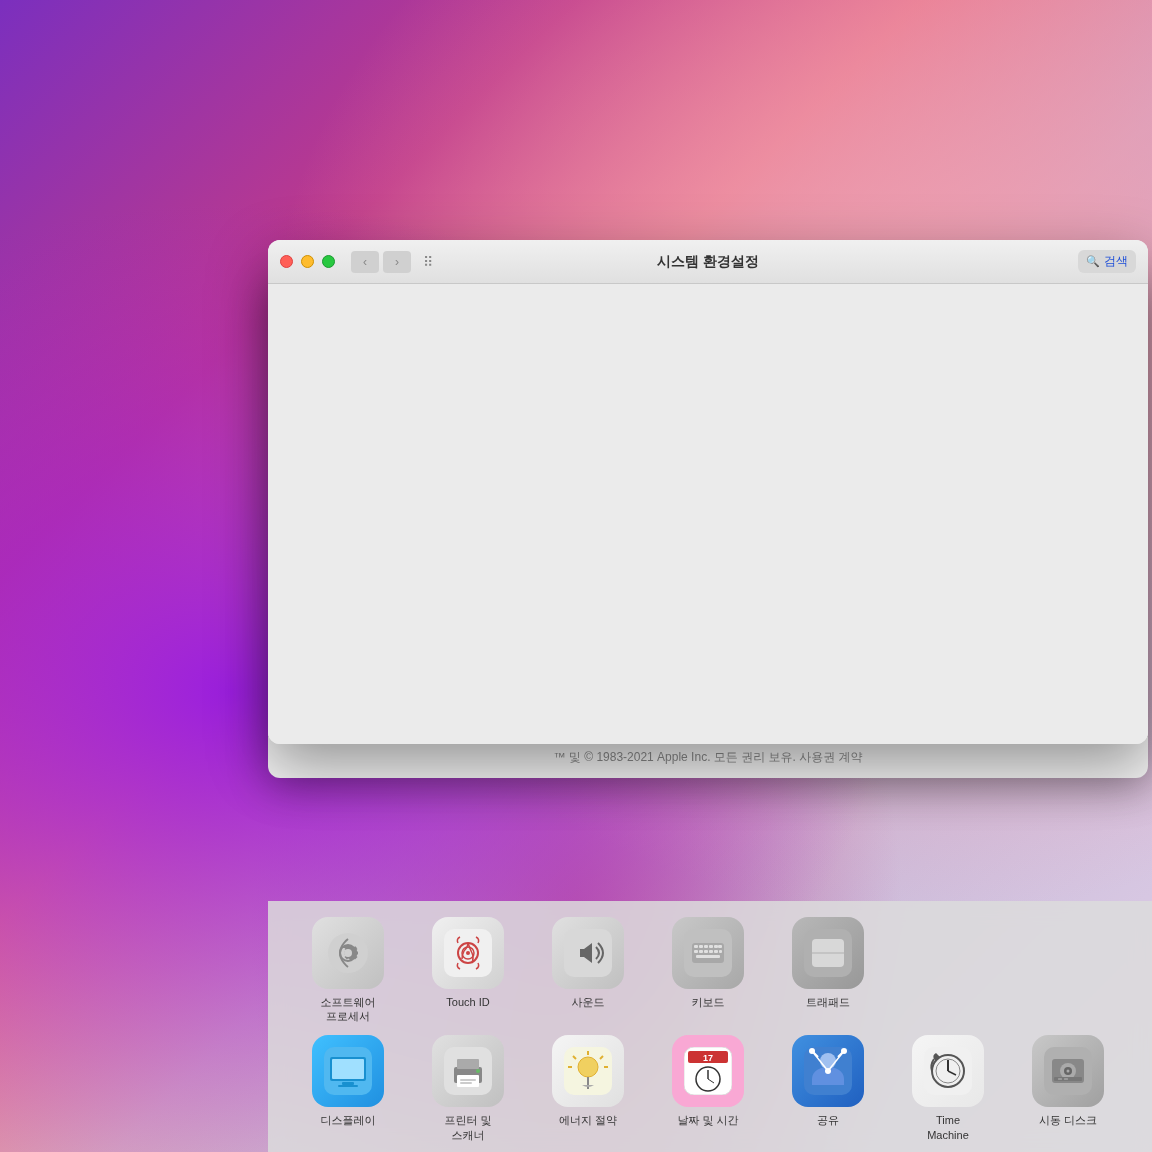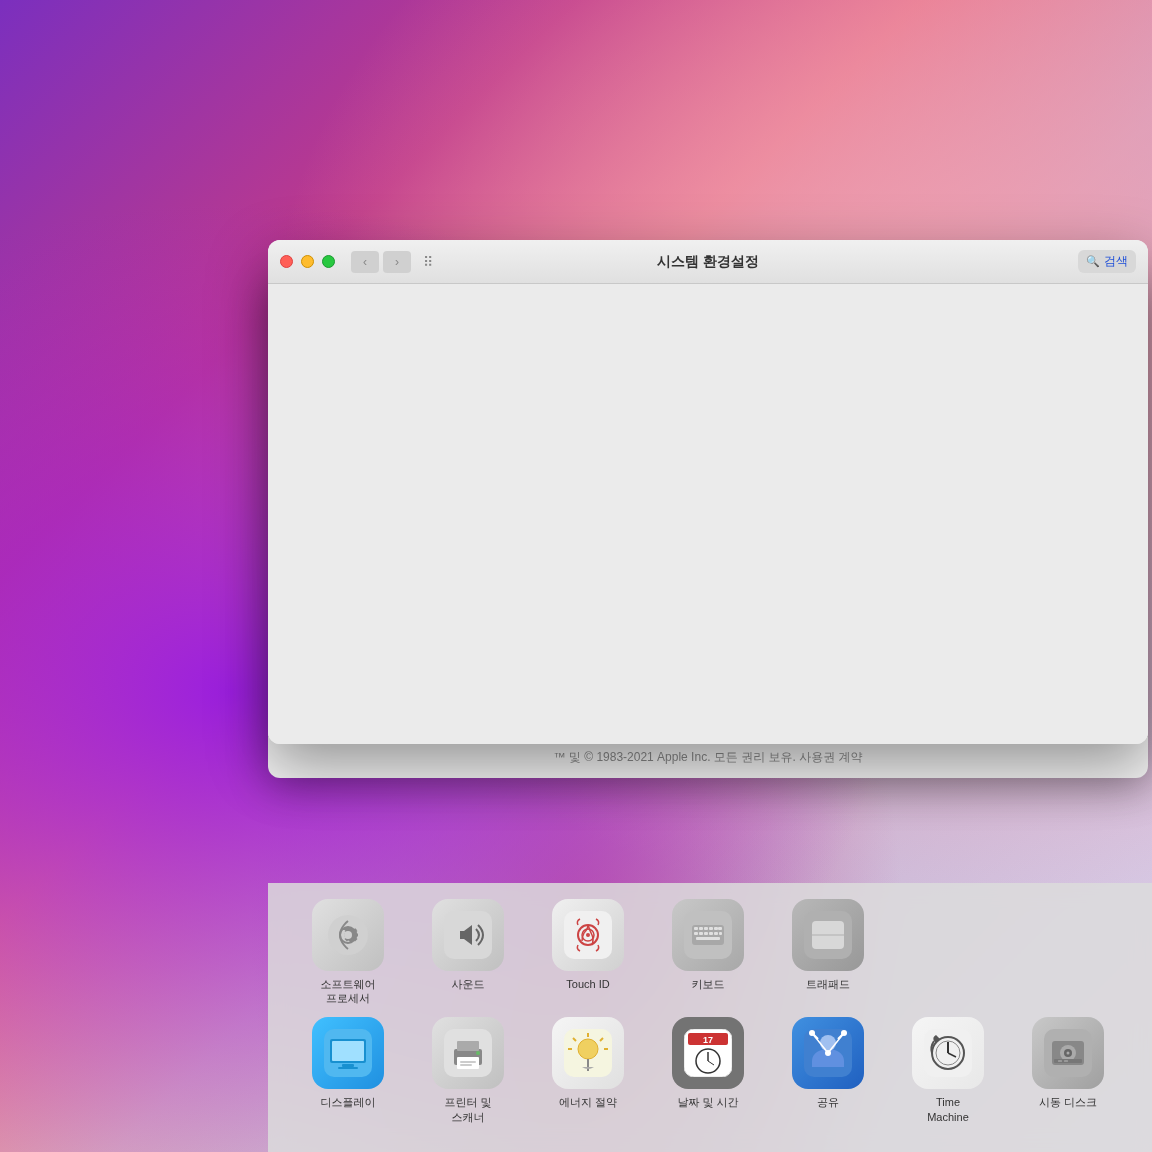--- a/index.html
+++ b/index.html
@@ -294,21 +294,21 @@
     }
 
     
     .dock-area {
       position: absolute;
       bottom: 0;
       left: 268px;
       right: 0;
       background: rgba(220, 220, 220, 0.85);
       backdrop-filter: blur(10px);
-      padding: 16px 20px 28px;
+      padding: 16px 20px 10px;
       z-index: 11;
     }
 
     .dock-row {
       display: flex;
       gap: 0;
     }
 
     .dock-item {
       display: flex;
@@ -370,21 +370,21 @@
 
     .icon-printer {
       background: linear-gradient(135deg, #E0E0E0, #C0C0C0);
     }
 
     .icon-energy {
       background: linear-gradient(135deg, #F5F5F5, #E0E0E0);
     }
 
     .icon-datetime {
-      background: #737373;
+      background: #f9a8d4;
     }
 
     .icon-sharing {
       background: linear-gradient(135deg, #4090E0, #2060C0);
     }
 
     .icon-timemachine {
       background: linear-gradient(135deg, #F5F5F5, #E8E8E8);
     }
 
@@ -499,47 +499,47 @@
       </div>
       <div class="dock-label">
         <span>소프트웨어</span><br>
         <span>프로세서</span>
       </div>
     </div>
 
 
 
     <div class="dock-item">
-      <div class="dock-icon-wrapper icon-sound">
-        <svg width="48" height="48" viewBox="0 0 48 48">
-          <rect width="48" height="48" rx="10" fill="#D8D8D8"></rect>
-          <path d="M16 20 L20 20 L28 14 L28 34 L20 28 L16 28 Z" fill="#666"></path>
-          <path d="M32 18 Q38 24 32 30" fill="none" stroke="#666" stroke-width="2"></path>
-          <path d="M34 14 Q44 24 34 34" fill="none" stroke="#666" stroke-width="2"></path>
-        </svg>
-      </div>
-      <div class="dock-label">사운드</div>
-    </div>
-
-    <div class="dock-item">
       <div class="dock-icon-wrapper icon-touchid">
         <svg width="48" height="48" viewBox="0 0 48 48">
           <rect width="48" height="48" rx="10" fill="#F0F0F0"></rect>
           <circle cx="24" cy="24" r="10" fill="none" stroke="#CC4444" stroke-width="2"></circle>
           <circle cx="24" cy="24" r="6" fill="none" stroke="#CC4444" stroke-width="1.5"></circle>
           <circle cx="24" cy="24" r="2" fill="#CC4444"></circle>
           <path d="M14 14 Q12 10 16 8" fill="none" stroke="#CC4444" stroke-width="1.5"></path>
           <path d="M34 14 Q36 10 32 8" fill="none" stroke="#CC4444" stroke-width="1.5"></path>
           <path d="M14 34 Q12 38 16 40" fill="none" stroke="#CC4444" stroke-width="1.5"></path>
           <path d="M34 34 Q36 38 32 40" fill="none" stroke="#CC4444" stroke-width="1.5"></path>
           <path d="M24 14 Q24 18 20 22 Q18 26 18 30" fill="none" stroke="#CC4444" stroke-width="1.5"></path>
           <path d="M24 14 Q26 20 28 24 Q30 28 28 34" fill="none" stroke="#CC4444" stroke-width="1.5"></path>
         </svg>
       </div>
       <div class="dock-label">Touch ID</div>
+    </div>
+
+    <div class="dock-item">
+      <div class="dock-icon-wrapper icon-sound">
+        <svg width="48" height="48" viewBox="0 0 48 48">
+          <rect width="48" height="48" rx="10" fill="#D8D8D8"></rect>
+          <path d="M16 20 L20 20 L28 14 L28 34 L20 28 L16 28 Z" fill="#666"></path>
+          <path d="M32 18 Q38 24 32 30" fill="none" stroke="#666" stroke-width="2"></path>
+          <path d="M34 14 Q44 24 34 34" fill="none" stroke="#666" stroke-width="2"></path>
+        </svg>
+      </div>
+      <div class="dock-label">사운드</div>
     </div>
 
     <div class="dock-item">
       <div class="dock-icon-wrapper icon-keyboard">
         <svg width="48" height="48" viewBox="0 0 48 48">
           <rect width="48" height="48" rx="10" fill="#C0C0C0"></rect>
           <rect x="8" y="14" width="32" height="20" rx="3" fill="#A8A8A8"></rect>
           <rect x="10" y="16" width="4" height="3" rx="1" fill="#E0E0E0"></rect>
           <rect x="15" y="16" width="4" height="3" rx="1" fill="#E0E0E0"></rect>
           <rect x="20" y="16" width="4" height="3" rx="1" fill="#E0E0E0"></rect>

